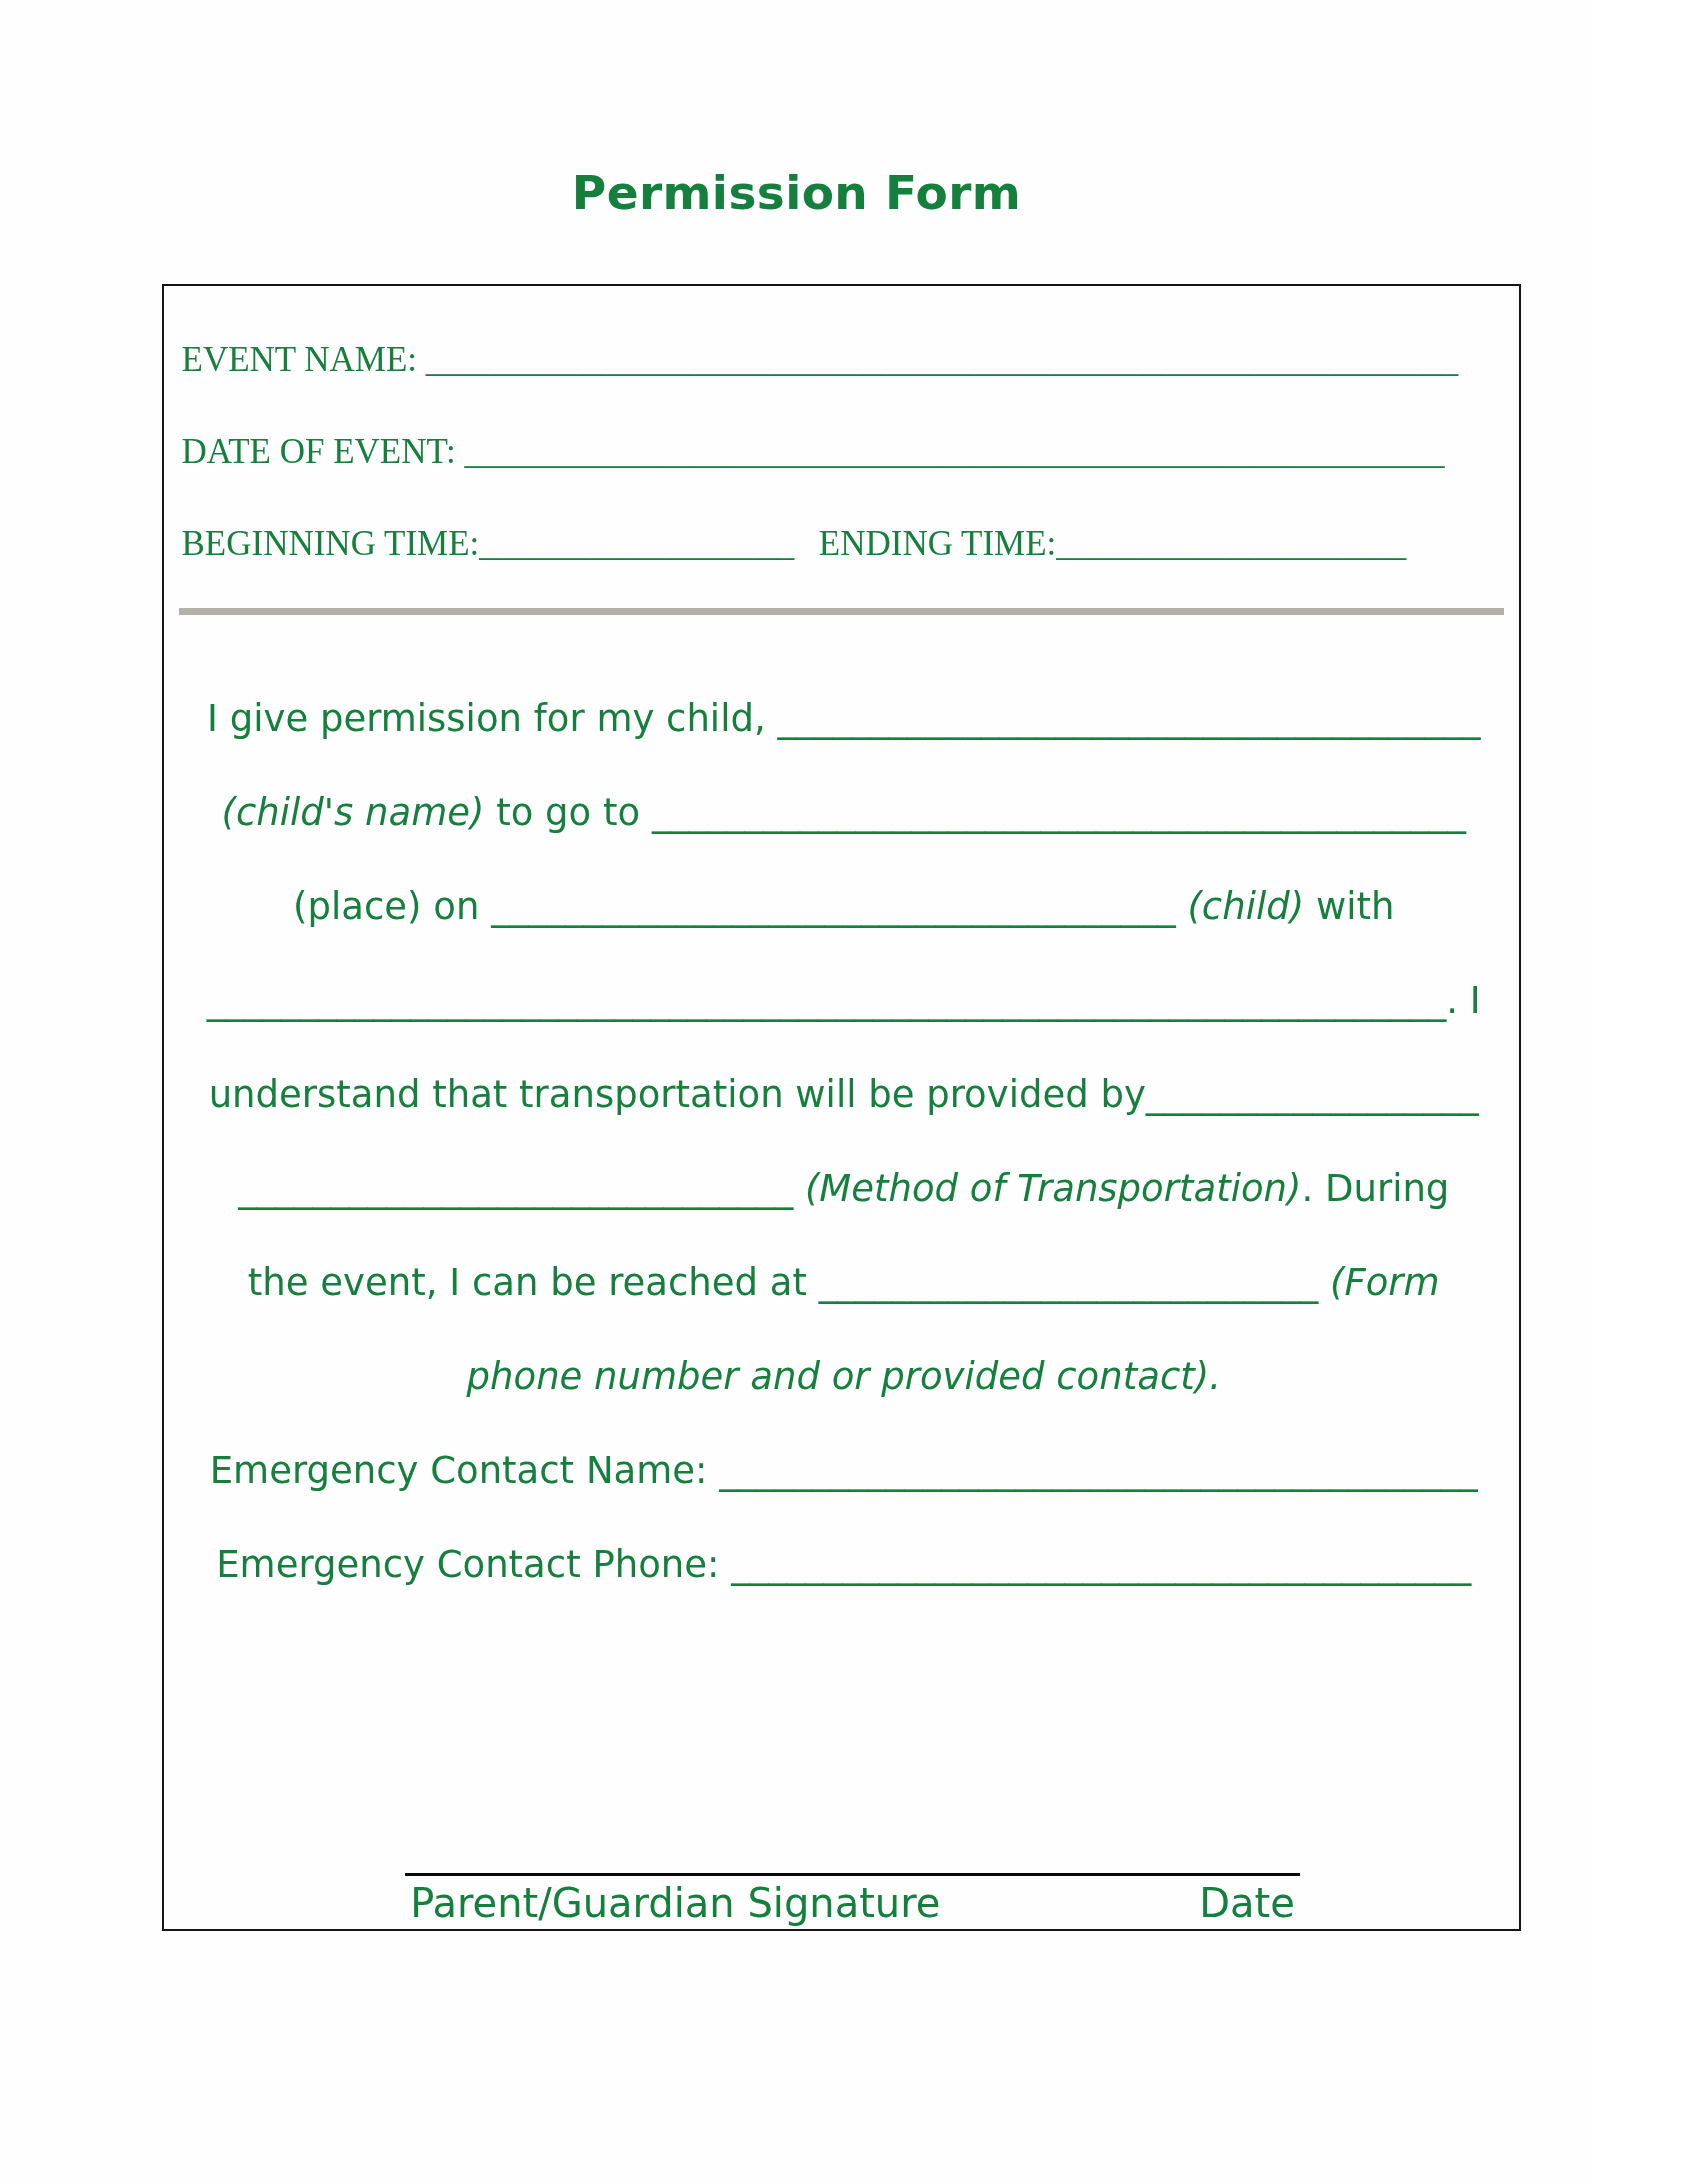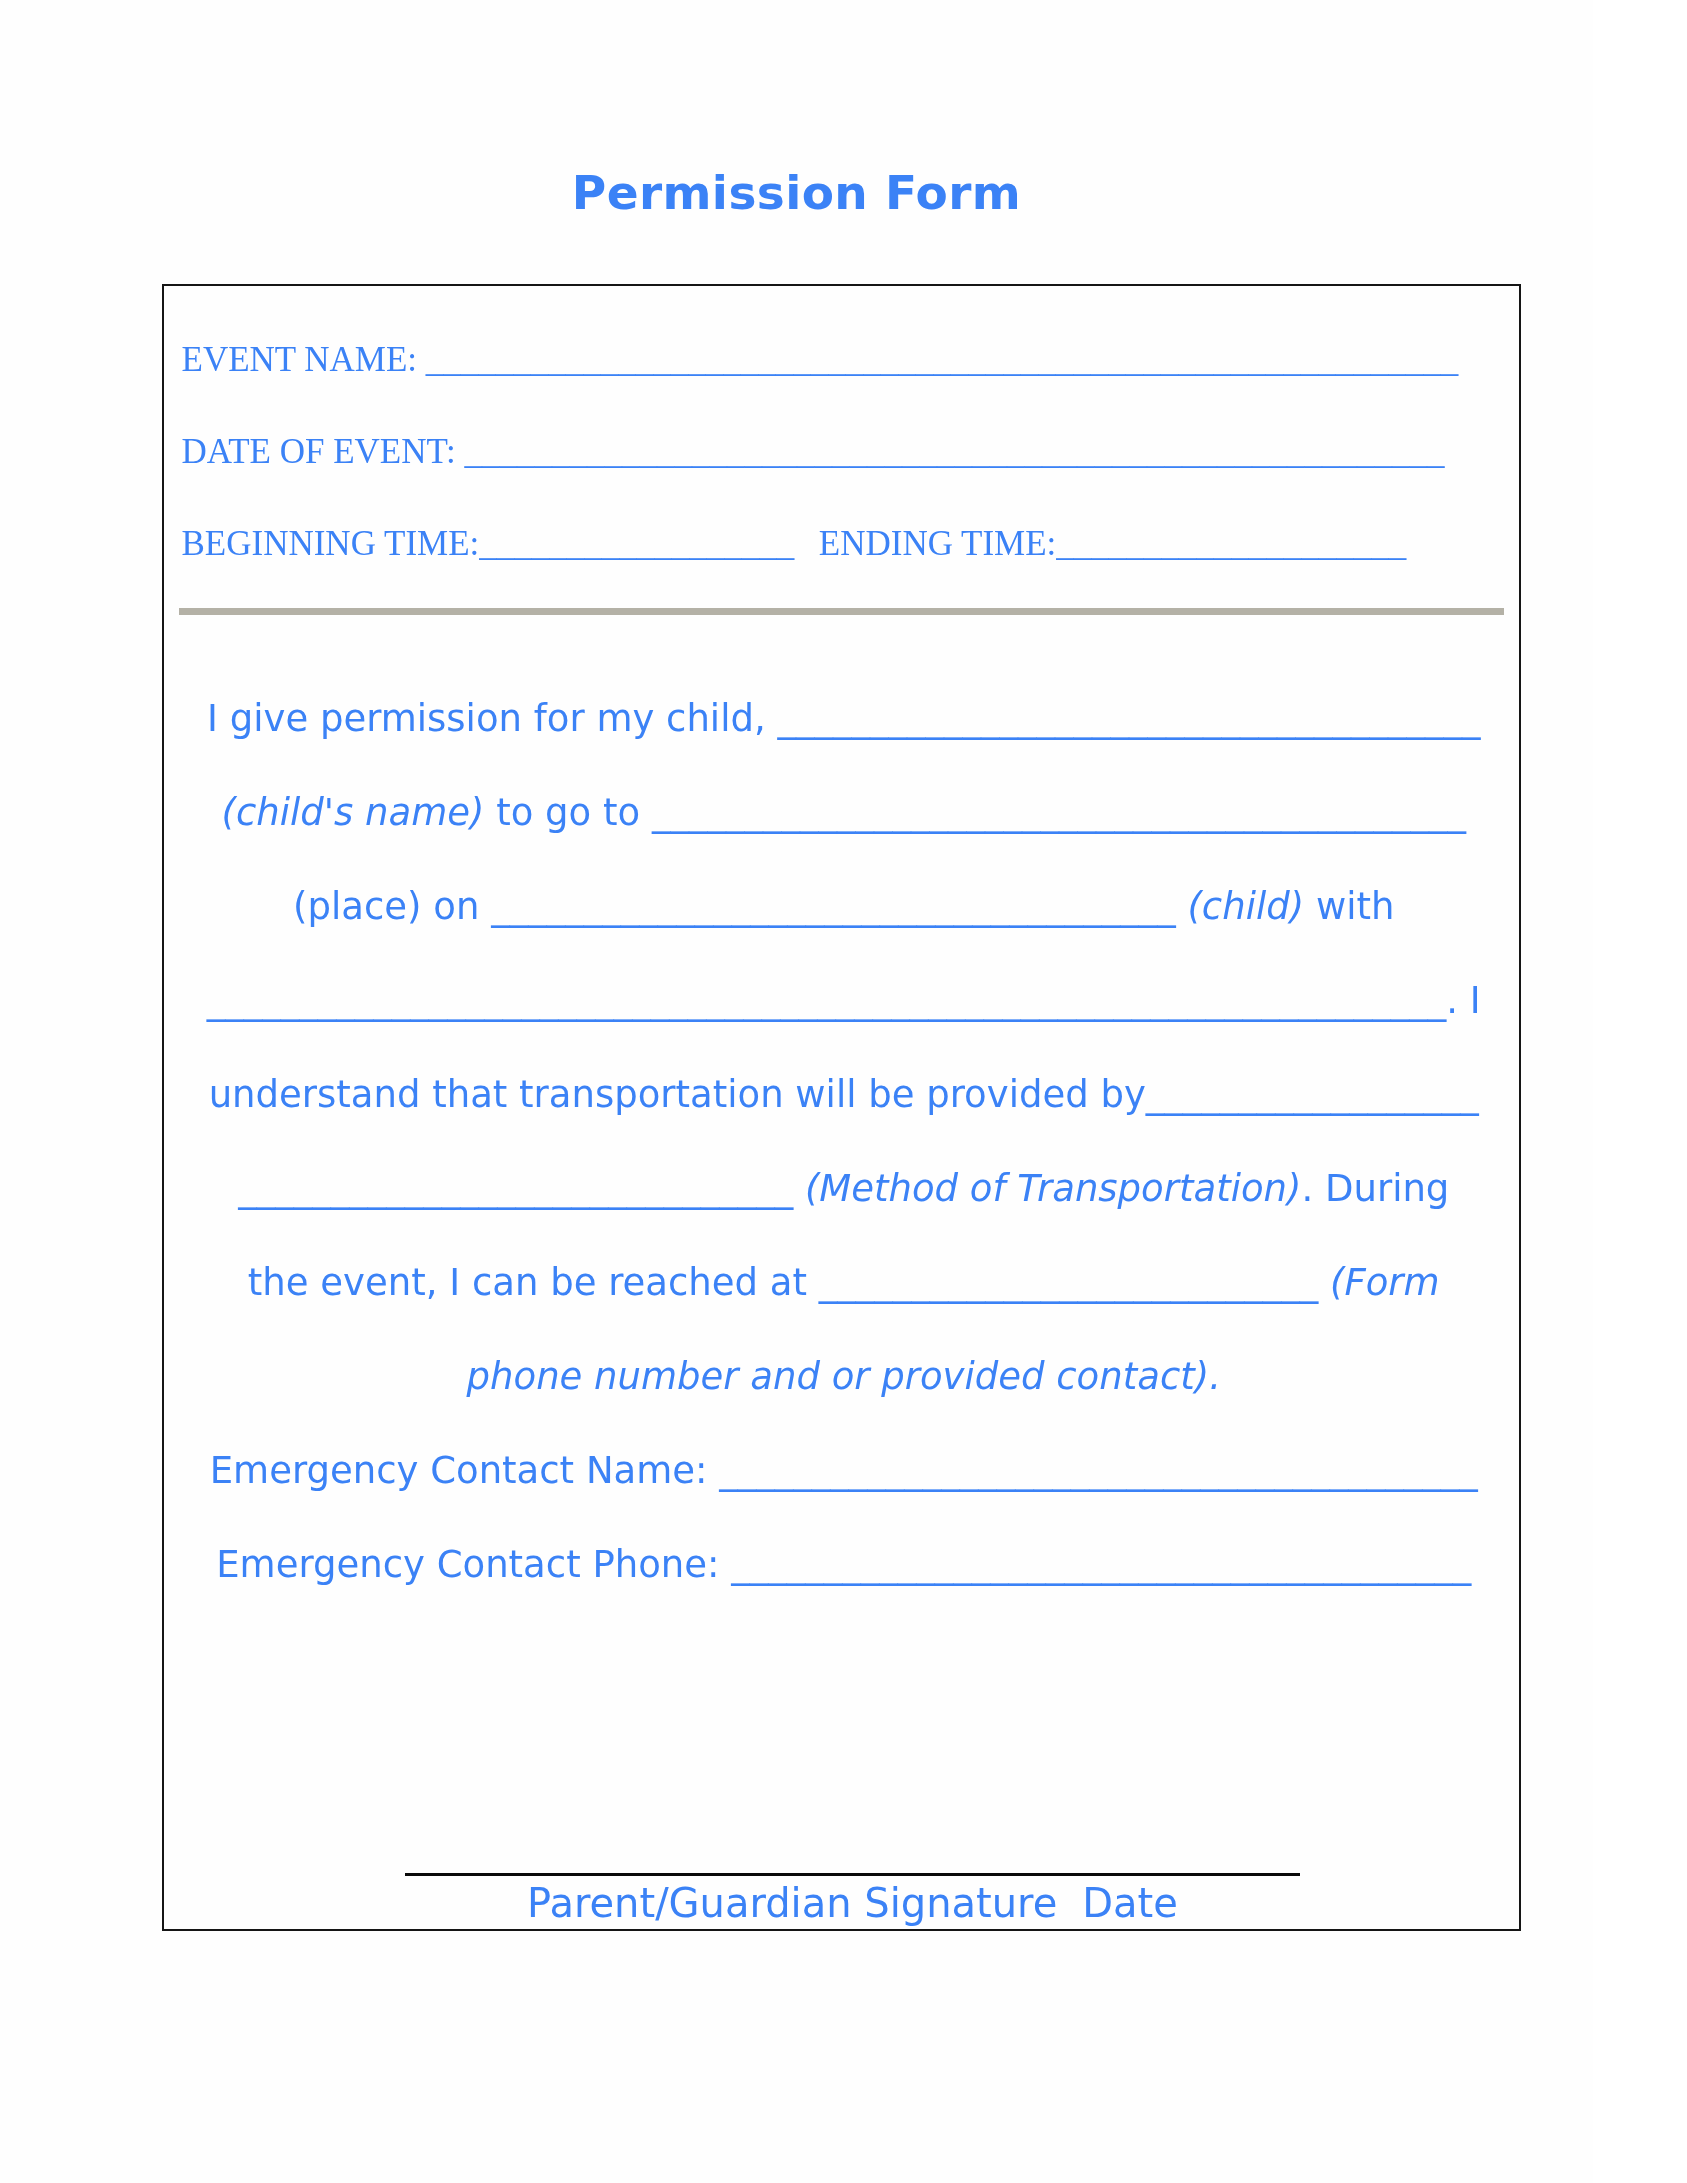--- a/index.html
+++ b/index.html
@@ -1,18 +1,18 @@
 <!DOCTYPE html>
 <html style="font-size:14px"><head>
 <meta charset="utf-8">
 <style>
   html, body { margin:0; padding:0; background:#ffffff; }
   .page {
     position:relative; width:1593px; height:2184px; background:#fefefe;
-    font-family:"DejaVu Sans", sans-serif; color:#3b82f6; overflow:hidden;
+    font-family:"DejaVu Sans", sans-serif; color:#15803d; overflow:hidden;
   }
   .title {
     position:absolute; top:166px; left:0; width:100%;
     text-align:center; font-size:47px; font-weight:bold; line-height:54px;
     letter-spacing:0.4px;
   }
   .form-box {
     position:absolute; left:162px; top:284px; width:1355px; height:1643px;
     border:2.6px solid #151515; background:transparent;
   }
@@ -37,21 +37,21 @@
   .bline.gap-before { margin-top:42px; }
   .it { font-style:italic; }
   
   .sig-line {
     position:absolute; left:241px; top:1587px; width:895px; height:0;
     border-top:3.5px solid #0a0a0a;
   }
   .sig-labels {
     position:absolute; left:241px; top:1595px; width:895px;
     box-sizing:border-box; padding:0 5.2px;
-    display:flex; justify-content:center;
+    display:flex; justify-content:space-between;
     font-size:40px; line-height:45px;gap:25px;
   }
 </style>
 </head>
 <body>
 
 <div class="page">
 
   <div class="title">Permission Form</div>
 

